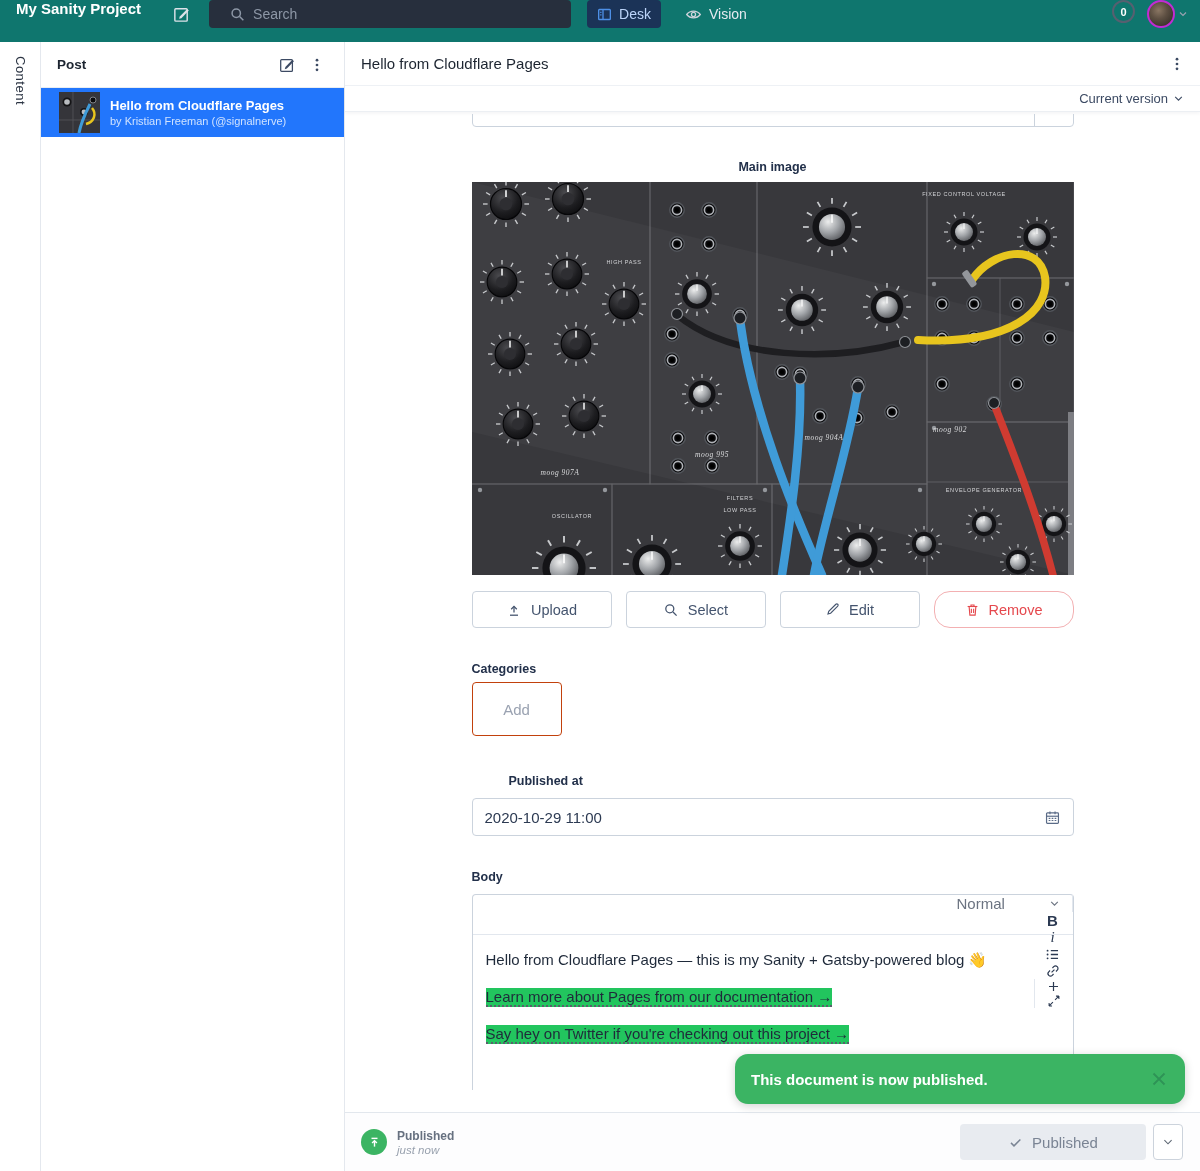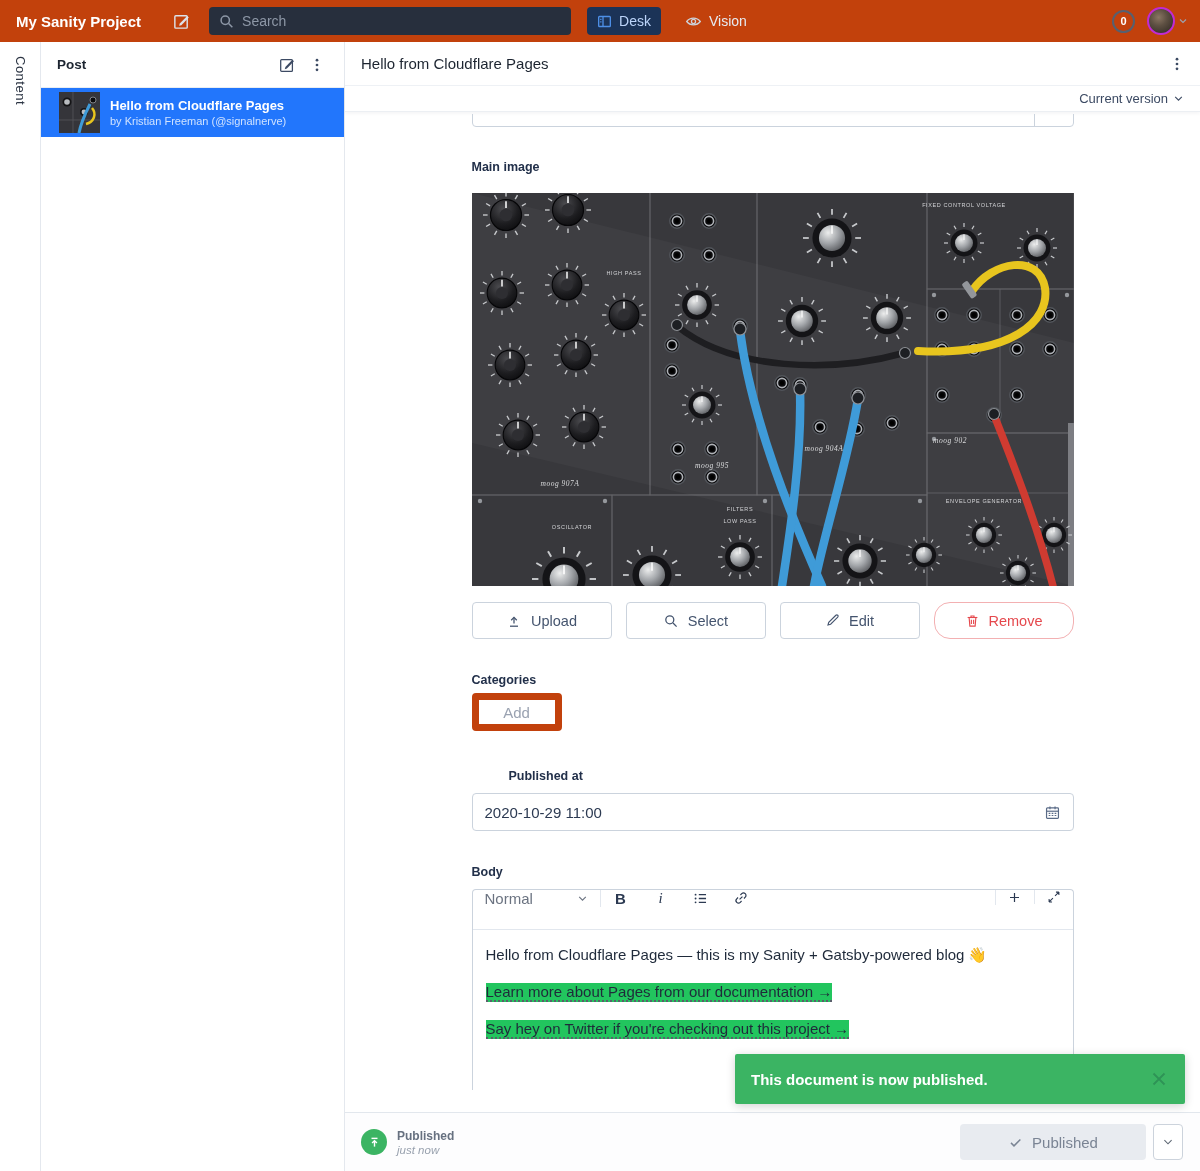--- a/index.html
+++ b/index.html
@@ -1,23 +1,23 @@
 <!DOCTYPE html>
 <html><head>
 <meta charset="utf-8">
 <style>
   * { margin:0; padding:0; box-sizing:border-box; }
   html,body { width:1200px; height:1171px; overflow:hidden; font-family:"Liberation Sans", sans-serif; background:#fff; }
   .app { width:1200px; height:1171px; position:relative; display:flex; flex-direction:column; }
 
   
-  .navbar { height:42px; background:#c2410c; display:flex; align-items:center; padding:0 12px 0 16px; flex:none; }
+  .navbar { height:42px; background:#0f766e; display:flex; align-items:flex-start; padding:0 12px 0 16px; flex:none; }
   .nav-title { color:#fff; font-size:15px; font-weight:bold; margin-right:26px; white-space:nowrap; cursor:pointer; }
   .nav-iconbtn { width:28px; height:28px; display:flex; align-items:center; justify-content:center; color:#dde2e9; cursor:pointer; margin-right:14px; }
-  .nav-search { width:362px; height:28px; background:#272f3d; border-radius:4px; display:flex; align-items:center; padding:0 10px; color:#8d97a6; }
+  .nav-search { width:362px; height:28px; background:#272f3d; border-radius:4px; display:flex; align-items:center; padding:0 21px; color:#8d97a6; }
   .nav-search svg { flex:none; margin-right:8px; }
   .nav-search input { background:transparent; border:none; outline:none; color:#dfe4ea; font-size:14px; width:100%; font-family:inherit; }
   .nav-search input::placeholder { color:#8d97a6; }
   .nav-tab { height:28px; display:flex; align-items:center; gap:7px; padding:0 10px; border-radius:4px; font-size:14px; color:#e6eaf0; cursor:pointer; }
   .nav-tab.desk { margin-left:16px; background:#1b3357; color:#bcd4f9; }
   .nav-tab.desk svg { color:#4d8fe6; }
   .nav-tab.vision { margin-left:14px; }
   .nav-tab.vision svg { color:#cdd3db; }
   .nav-spacer { flex:1; }
   .presence-badge { width:23px; height:23px; border:2px solid #566070; border-radius:50%; color:#fff; font-size:11px; font-weight:bold; display:flex; align-items:center; justify-content:center; margin-right:12px; cursor:pointer; }
@@ -48,52 +48,52 @@
   .version-bar { color:#3c4a63; font-size:13px; gap:5px; cursor:pointer; }
 
   .doc-scroll { flex:1; overflow:hidden; min-height:0; }
   .doc-col { width:602px; margin:0 auto; }
 
   .slug-clip { height:14px; overflow:hidden; margin-top:2px; }
   .slug-box { height:40px; margin-top:-27px; border:1px solid #cbd3dd; border-radius:4px; position:relative; }
   .slug-divider { position:absolute; right:38px; top:0; bottom:0; width:1px; background:#cbd3dd; }
 
   .field-label { font-size:12.5px; font-weight:bold; color:#22304a; }
-  .lbl-mainimage { margin-top:32px; margin-bottom:19px; }
+  .lbl-mainimage { margin-top:32px; margin-bottom:8px;text-align:center; }
   .main-image { width:602px; height:393px; display:block; }
 
   .img-btn-row { display:flex; gap:14px; margin-top:16px; }
   .img-btn { flex:1; height:37px; border:1px solid #cbd3dd; border-radius:4px; background:#fff; display:flex; align-items:center; justify-content:center; gap:9px; font-size:14.5px; color:#44546e; cursor:pointer; font-family:inherit; }
   .img-btn svg { color:#44546e; }
   .img-btn.danger { color:#e5484d; border-color:#f3b0b2;border-radius:16px; }
   .img-btn.danger svg { color:#e5484d; }
 
   .lbl-categories { margin-top:34px; margin-bottom:6px; }
-  .add-btn { width:90px; height:38px; border:7px solid #c2410c; border-radius:4px; background:#fff; color:#9aa2b1; font-size:15px; cursor:pointer; font-family:inherit; }
+  .add-btn { width:90px; height:54px; border:1px solid #c2410c; border-radius:4px; background:#fff; color:#9aa2b1; font-size:15px; cursor:pointer; font-family:inherit; }
 
   .lbl-published { margin-top:38px; margin-bottom:10px;padding-left:37px; }
   .date-field { height:38px; border:1px solid #cbd3dd; border-radius:4px; display:flex; align-items:center; padding:0 12px; gap:8px; }
   .date-field input { flex:1; border:none; outline:none; font-size:15px; color:#2c3a52; font-family:inherit; }
   .date-field svg { color:#5a6b87; cursor:pointer; }
 
   .lbl-body { margin-top:34px; margin-bottom:10px; }
   .body-editor { border:1px solid #cbd3dd; border-radius:4px 4px 0 0; border-bottom:none; }
-  .body-toolbar { height:40px; display:flex; align-items:flex-start; border-bottom:1px solid #e2e7ee; }
+  .body-toolbar { height:40px; display:flex; align-items:flex-end; border-bottom:1px solid #e2e7ee;flex-direction:column; }
   .style-select { width:128px; display:flex; align-items:center; justify-content:space-between; padding:0 12px; border-right:1px solid #e2e7ee; color:#6b7381; font-size:15px; cursor:pointer; }
   .tb-btn { width:40px; display:flex; align-items:center; justify-content:center; color:#2c3a52; cursor:pointer; }
   .tb-bold { font-weight:bold; font-size:15px; }
   .tb-italic { font-style:italic; font-size:15px; font-family:"Liberation Serif", serif; }
   .tb-spacer { flex:1; }
   .tb-right { width:39px; border-left:1px solid #e2e7ee; display:flex; align-items:center; justify-content:center; color:#2c3a52; cursor:pointer; }
   .body-content { padding:14px 13px; height:186px; overflow:hidden; font-size:15px; color:#1f2a3a; line-height:1.45; cursor:text; }
   .body-content p { margin-bottom:15px; }
   .pt-link { background:#22c55e; border-bottom:2px dotted #59606b; cursor:pointer; }
 
   
-  .toast { position:absolute; right:15px; bottom:67px; width:450px; height:50px; background:#3bb463; border-radius:2px; display:flex; align-items:center; padding:0 16px; box-shadow:0 2px 10px rgba(0,0,0,.18); z-index:5; }
+  .toast { position:absolute; right:15px; bottom:67px; width:450px; height:50px; background:#3bb463; border-radius:13px; display:flex; align-items:center; padding:0 16px; box-shadow:0 2px 10px rgba(0,0,0,.18); z-index:5; }
   .toast-msg { color:#fff; font-size:15px; font-weight:bold; flex:1; }
   .toast-close { color:#2e9356; cursor:pointer; display:flex; }
 
   
   .doc-footer { height:59px; flex:none; border-top:1px solid #e2e7ed; background:#fdfdfe; display:flex; align-items:center; padding:0 17px 0 16px;margin-top:22px; }
   .pub-state { display:flex; align-items:center; gap:10px; }
   .pub-circle { width:26px; height:26px; border-radius:50%; background:#3bb463; color:#fff; display:flex; align-items:center; justify-content:center; }
   .pub-texts { display:flex; flex-direction:column; gap:1px; }
   .pub-title { font-size:12px; font-weight:bold; color:#677180; }
   .pub-time { font-size:11.5px; color:#98a1ae;font-style:italic; }

